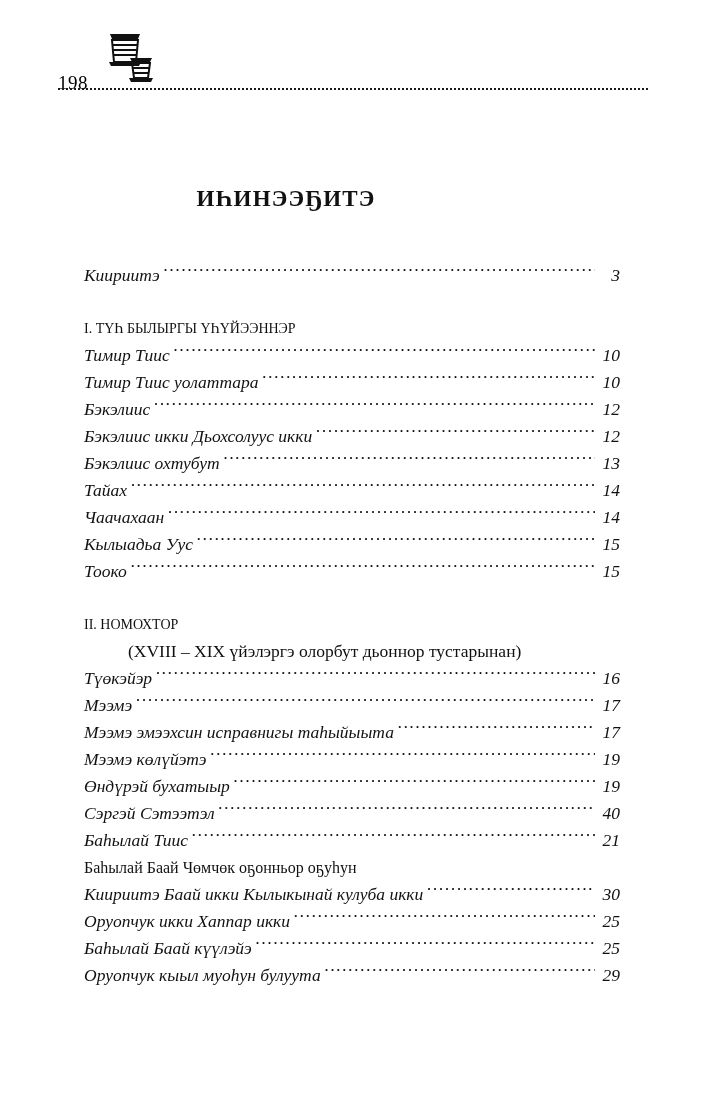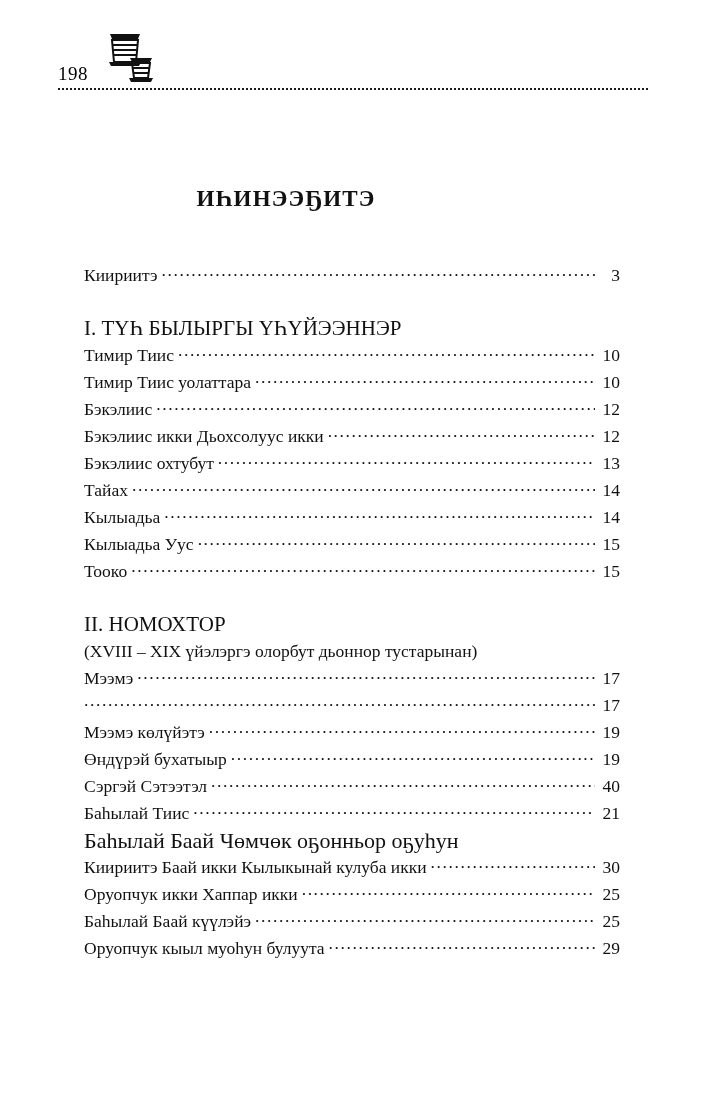--- a/index.html
+++ b/index.html
@@ -21,21 +21,21 @@
   .header {
     position: absolute;
     left: 58px;
     top: 28px;
     width: 600px;
     height: 62px;
   }
   .page-number {
     position: absolute;
     left: 0;
-    top: 35px;
+    top: 44px;
     font-size: 19px;
     letter-spacing: 0.5px;
     color: #000;
   }
   .vignette {
     position: absolute;
     left: 42px;
     top: 0;
     width: 56px;
     height: 58px;
@@ -63,24 +63,25 @@
 
   
   .toc {
     position: absolute;
     left: 84px;
     top: 262px;
     width: 536px;
   }
   .toc-entry {
     display: flex;
-    align-items: center;
+    align-items: flex-start;
     font-size: 17.5px;
     line-height: 27px;
     white-space: nowrap;
+    font-style: italic;
   }
   .toc-entry .label {
     flex: 0 0 auto;
     padding-right: 4px;
   }
   .toc-entry .leader {
     flex: 1 1 auto;
     overflow: hidden;
     height: 18px;
     position: relative;
@@ -96,34 +97,35 @@
     white-space: nowrap;
   }
   .toc-entry .page-num {
     flex: 0 0 auto;
     padding-left: 3px;
     text-align: right;
     min-width: 22px;
   }
 
   .section-head {
-    font-size: 21px;
+    font-size: 14px;
     line-height: 27px;
     white-space: nowrap;
   }
   .section-sub {
     font-size: 17.5px;
     line-height: 27px;
     white-space: nowrap;
+    margin-left: 44px;
   }
   .gap-lg { height: 26px; }
 
   
   .wrap-first {
-    font-size: 22px;
+    font-size: 16px;
     line-height: 27px;
     white-space: nowrap;
   }
 </style>
 </head>
 <body>
 
 <div class="page">
 
   <div class="header">
@@ -187,46 +189,52 @@
       <span class="label">Бэкэлиис охтубут</span>
       <span class="leader"></span>
       <span class="page-num">13</span>
     </div>
     <div class="toc-entry">
       <span class="label">Тайах</span>
       <span class="leader"></span>
       <span class="page-num">14</span>
     </div>
     <div class="toc-entry">
-      <span class="label">Кылыадьа</span>
+      <span class="label">Чаачахаан</span>
       <span class="leader"></span>
       <span class="page-num">14</span>
     </div>
     <div class="toc-entry">
       <span class="label">Кылыадьа Уус</span>
       <span class="leader"></span>
       <span class="page-num">15</span>
     </div>
     <div class="toc-entry">
       <span class="label">Тооко</span>
       <span class="leader"></span>
       <span class="page-num">15</span>
     </div>
 
     <div class="gap-lg"></div>
 
     <div class="section-head">II. НОМОХТОР</div>
     <div class="section-sub">(XVIII – XIX үйэлэргэ олорбут дьоннор тустарынан)</div>
 
     <div class="toc-entry">
+      <span class="label">Түөкэйэр</span>
+      <span class="leader"></span>
+      <span class="page-num">16</span>
+    </div>
+    <div class="toc-entry">
       <span class="label">Мээмэ</span>
       <span class="leader"></span>
       <span class="page-num">17</span>
     </div>
     <div class="toc-entry">
+      <span class="label">Мээмэ эмээхсин исправнигы таһыйыыта</span>
       <span class="leader"></span>
       <span class="page-num">17</span>
     </div>
     <div class="toc-entry">
       <span class="label">Мээмэ көлүйэтэ</span>
       <span class="leader"></span>
       <span class="page-num">19</span>
     </div>
     <div class="toc-entry">
       <span class="label">Өндүрэй бухатыыр</span>

